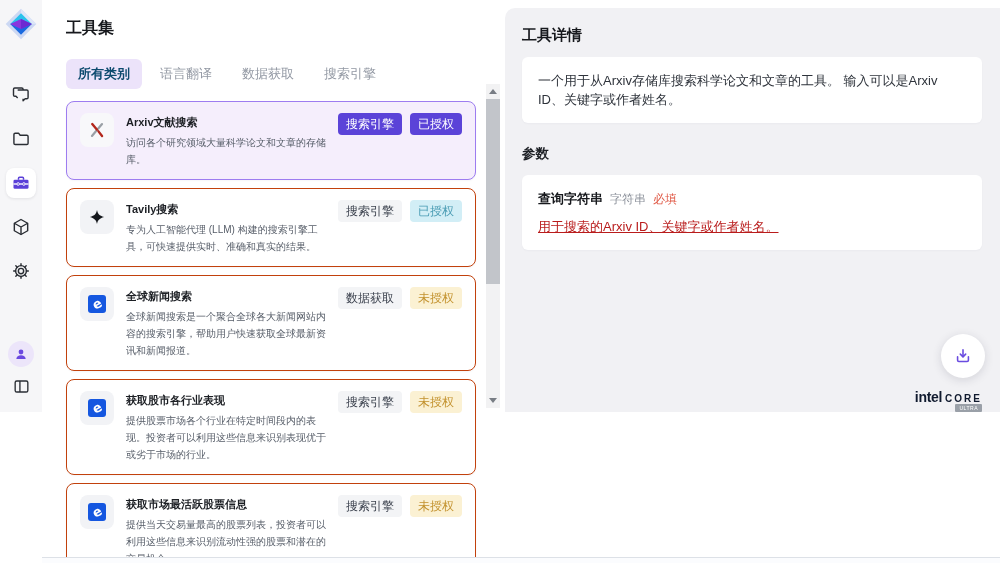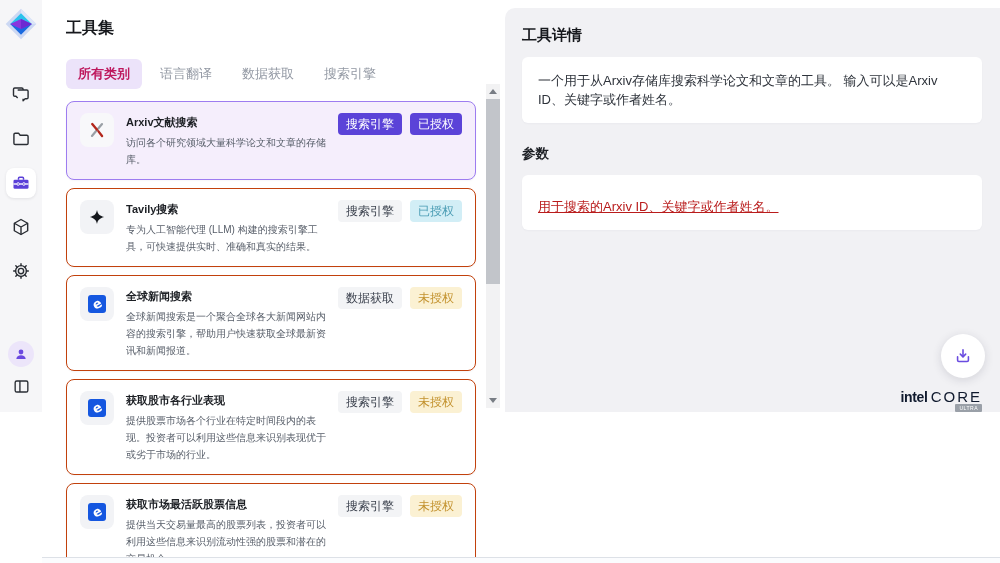--- a/index.html
+++ b/index.html
@@ -35,21 +35,21 @@
     width:463px; background:#ffffff; height:100%; position:relative;
     padding:18px 0 0 24px; flex-shrink:0;
   }
   .page-title { font-size:16px; font-weight:bold; color:#17191d; }
   .tabs { display:flex; gap:6px; margin-top:20px; align-items:center; }
   .tab {
     border:none; background:transparent; font-size:13px; color:#9298a3;
     padding:6px 12px; border-radius:6px; cursor:pointer;
     font-family:"Liberation Sans","DejaVu Sans",sans-serif;
   }
-  .tab.active { background:#ece3fa; color:#be185d; font-weight:bold;font-family:Liberation Mono, monospace; }
+  .tab.active { background:#ece3fa; color:#0c4a6e; font-weight:bold;font-family:Liberation Mono, monospace; }
 
   .cards { margin-top:12px; width:410px; display:flex; flex-direction:column; gap:8px; }
   .tool-card {
     display:flex; align-items:flex-start; background:#fff;
     border:1px solid #c2410c; border-radius:8px; padding:11px 13px;
     box-shadow:0 1px 2px rgba(30,30,50,.04); cursor:pointer;
   }
   .tool-card.selected { background:#f5eefc; border:1.5px solid #9d7cf0; }
   .tool-icon {
     width:34px; height:34px; border-radius:8px; background:#f2f3f6; flex-shrink:0;
@@ -100,21 +100,21 @@
   .fab {
     position:absolute; right:15px; bottom:34px; width:44px; height:44px; border-radius:50%;
     background:#ffffff; border:none; box-shadow:0 2px 10px rgba(40,40,70,.15);
     display:flex; align-items:center; justify-content:center; cursor:pointer;
   }
   .intel {
     position:absolute; right:18px; bottom:7px; display:flex; align-items:baseline; gap:3px;
     color:#101a2e;
   }
   .intel-a { font-size:14px; font-weight:bold; letter-spacing:-0.3px; }
-  .intel-b { font-size:15px; letter-spacing:2px; font-weight:400; text-transform:uppercase; }
+  .intel-b { font-size:10px; letter-spacing:2px; font-weight:700; text-transform:uppercase; }
   .intel-badge {
     position:absolute; right:0; bottom:-7px; background:#9aa0a8; color:#fff;
     font-size:5px; line-height:6px; padding:1px 4px; border-radius:1px; letter-spacing:.5px;
   }
 
   
   .bottom-strip {
     position:absolute; left:42px; right:0; bottom:0; height:6px;
     background:#fbfcfe; border-top:1px solid #dde1e7; z-index:5;
   }
@@ -293,20 +293,25 @@
   </section>
 
   <section class="detail-wrap">
     <div class="detail-panel">
       <h2 class="detail-title">工具详情</h2>
 
       <div class="card-box">一个用于从Arxiv存储库搜索科学论文和文章的工具。 输入可以是Arxiv ID、关键字或作者姓名。</div>
 
       <h3 class="section-h">参数</h3>
       <div class="card-box">
+        <div class="param-head">
+          <span class="p-name">查询字符串</span>
+          <span class="p-type">字符串</span>
+          <span class="p-req">必填</span>
+        </div>
         <div class="p-desc">用于搜索的Arxiv ID、关键字或作者姓名。</div>
       </div>
     </div>
 
     <button class="fab">
       <svg viewBox="0 0 24 24" width="20" height="20" fill="none" stroke="#6a4ce0" stroke-width="1.9" stroke-linecap="round" stroke-linejoin="round">
         <path d="M12 4.5v8"></path>
         <path d="M8.8 9.8l3.2 3.2 3.2-3.2"></path>
         <path d="M5.5 13v4a1.5 1.5 0 0 0 1.5 1.5h10a1.5 1.5 0 0 0 1.5-1.5v-4"></path>
       </svg>

